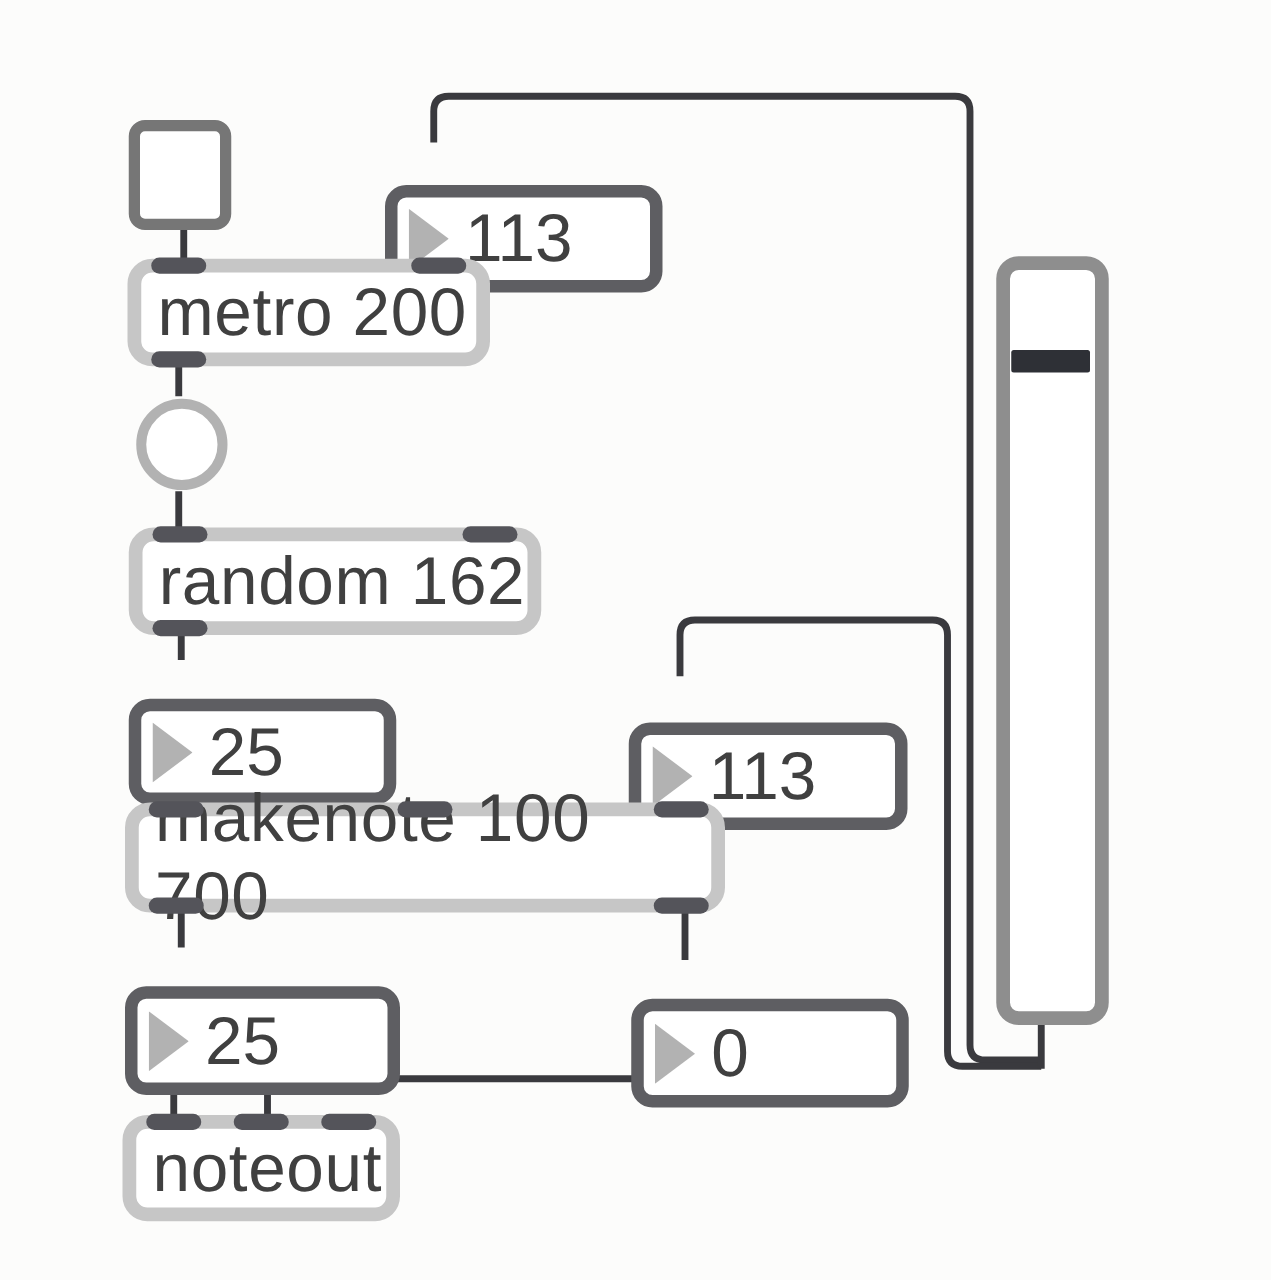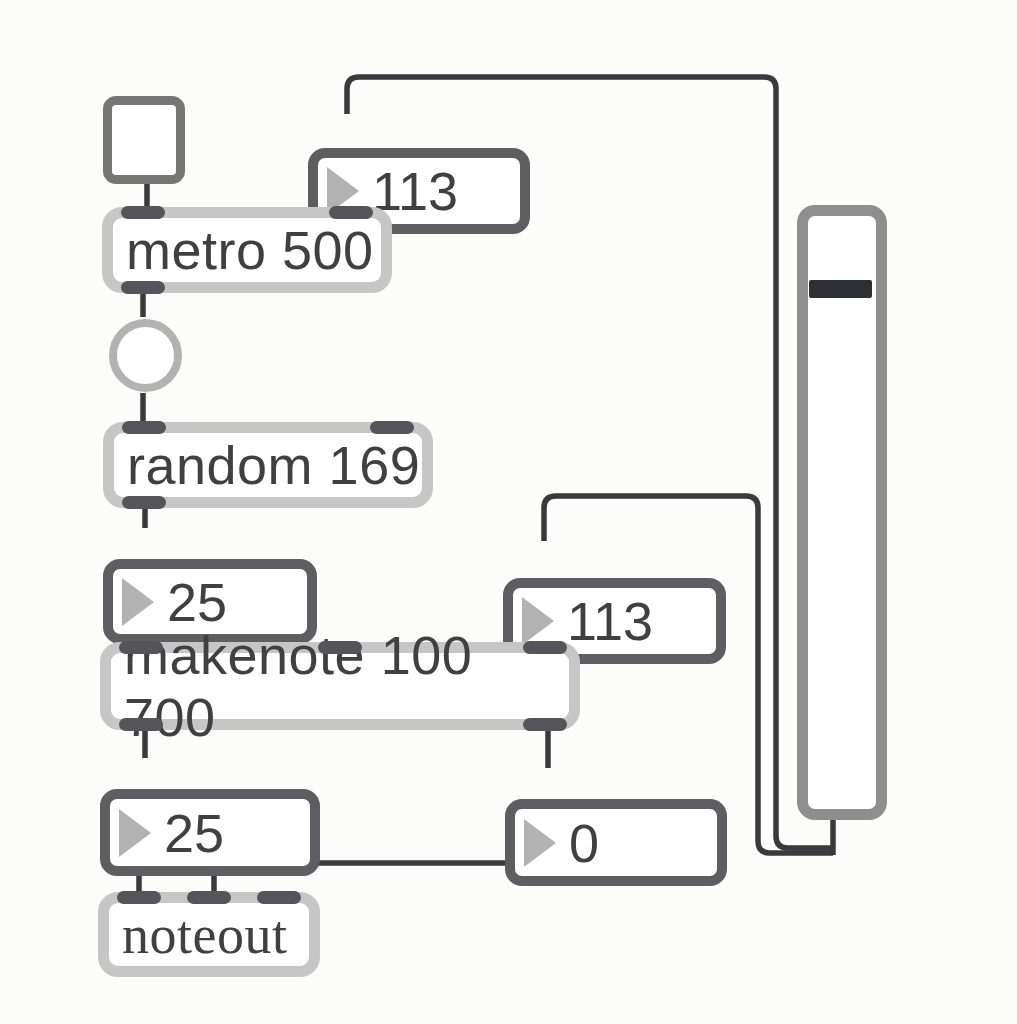--- a/index.html
+++ b/index.html
@@ -61,30 +61,30 @@
   <div class="box toggle" style="left:103px;top:96px;width:82px;height:88px;"></div>
 
   <div class="box num" style="left:308px;top:112px;width:222px;height:86px;">
     <svg class="tri" width="32" height="48" viewBox="0 0 32 48">
       <polygon points="0,0 32,24 0,48" fill="#b2b2b2"></polygon>
     </svg>
     <span class="val">113</span>
   </div>
 
   <div class="box obj" style="left:102px;top:207px;width:290px;height:86px;">
-    <span>metro 500</span>
+    <span>metro 200</span>
     <span class="port p-top p-left"></span>
     <span class="port p-top p-right"></span>
     <span class="port p-bot p-left"></span>
   </div>
 
   <div class="box bang" style="left:109px;top:319px;width:73px;height:73px;"></div>
 
   <div class="box obj" style="left:103px;top:422px;width:330px;height:86px;">
-    <span>random 169</span>
+    <span>random 162</span>
     <span class="port p-top p-left"></span>
     <span class="port p-top p-right"></span>
     <span class="port p-bot p-left"></span>
   </div>
 
   <div class="box num" style="left:103px;top:523px;width:214px;height:85px;">
     <svg class="tri" width="32" height="48" viewBox="0 0 32 48">
       <polygon points="0,0 32,24 0,48" fill="#b2b2b2"></polygon>
     </svg>
     <span class="val">25</span>
@@ -113,21 +113,21 @@
     <span class="val">25</span>
   </div>
 
   <div class="box num" style="left:505px;top:763px;width:222px;height:87px;">
     <svg class="tri" width="32" height="48" viewBox="0 0 32 48">
       <polygon points="0,0 32,24 0,48" fill="#b2b2b2"></polygon>
     </svg>
     <span class="val">0</span>
   </div>
 
-  <div class="box obj" style="left:98px;top:892px;width:222px;height:85px;font-family:Liberation Serif, serif;">
+  <div class="box obj" style="left:98px;top:892px;width:222px;height:85px;">
     <span>noteout</span>
     <span class="port p-top p-left"></span>
     <span class="port p-top p-mid"></span>
     <span class="port p-top p-right"></span>
   </div>
 
   <div class="box slider" style="left:797px;top:205px;width:90px;height:615px;">
     <span class="knob"></span>
   </div>
 

